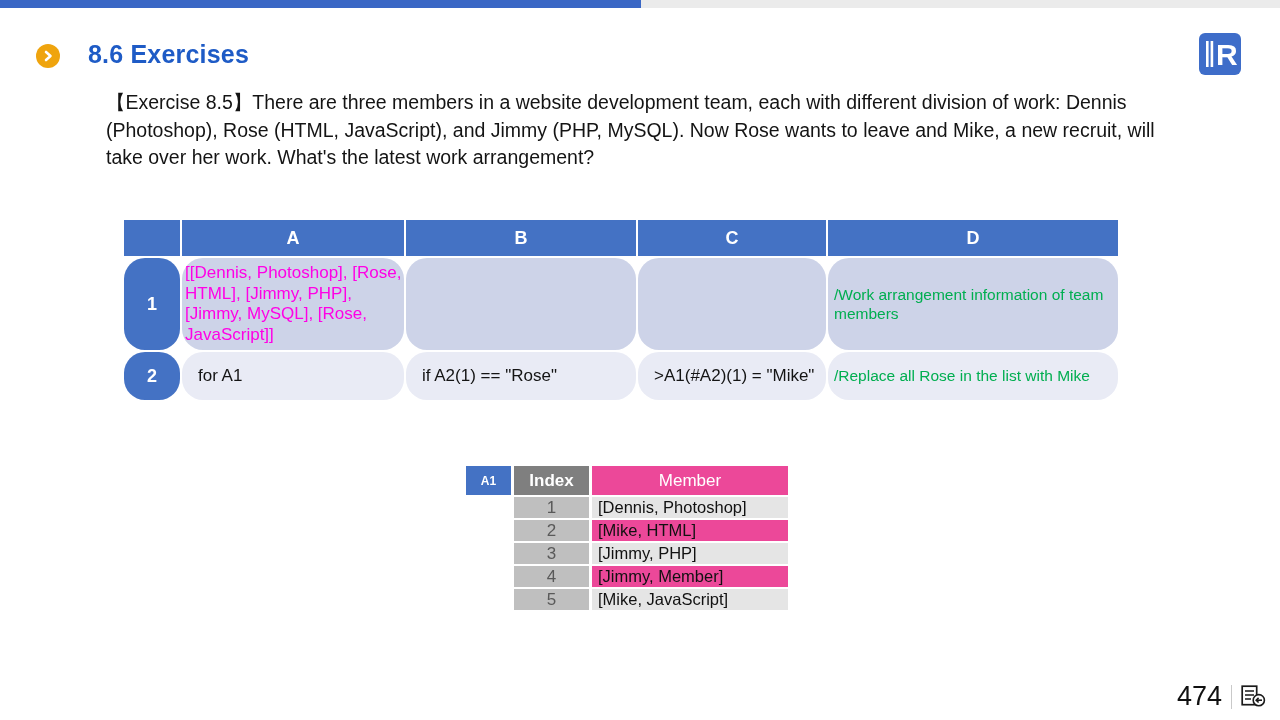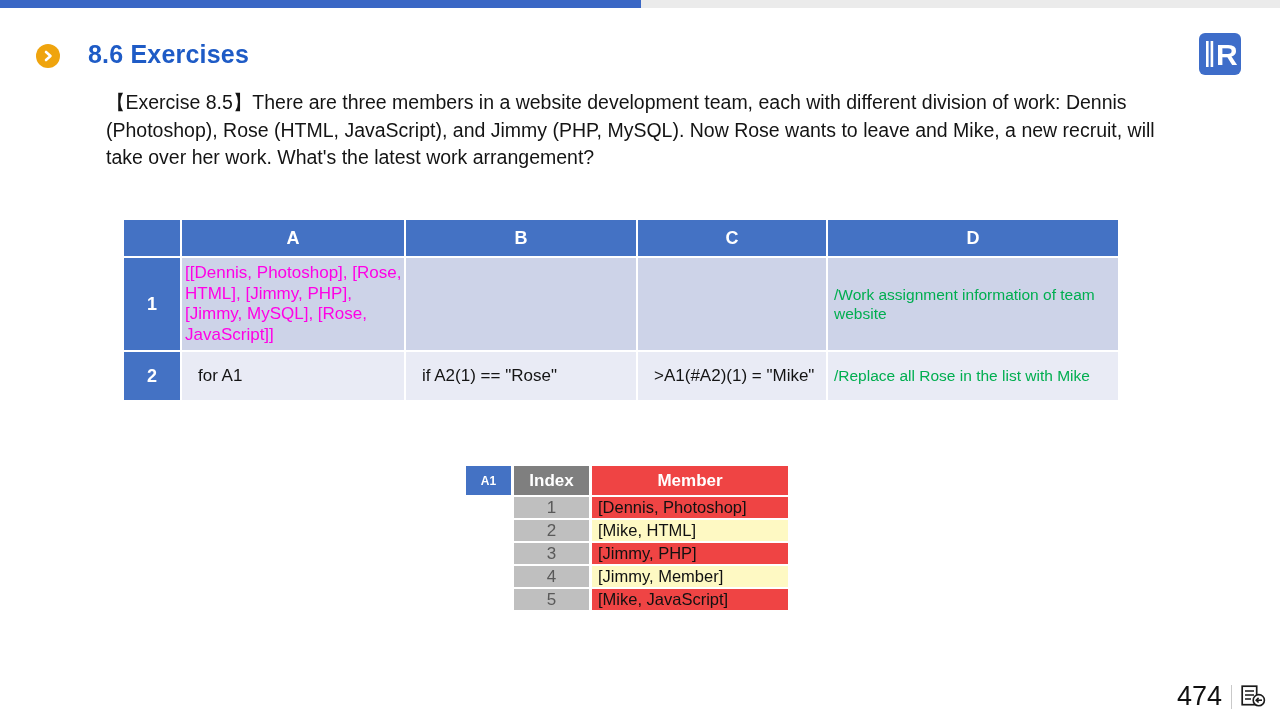--- a/index.html
+++ b/index.html
@@ -38,21 +38,21 @@
   
   table.sheet {
     position:absolute; left:122px; top:218px;
     border-collapse:separate; border-spacing:2px;
     table-layout:fixed;
   }
   table.sheet th {
     background:#4472C4; color:#fff; font-weight:bold; font-size:18px;
     height:36px; text-align:center; vertical-align:middle;
   }
-  table.sheet td { vertical-align:middle; }
+  table.sheet td { vertical-align:middle;border-radius:21px; }
   tr.sheet-row1 td { background:#CDD3E8; height:92px; }
   tr.sheet-row2 td { background:#E9EBF5; height:48px; }
   td.row-label {
     background:#4472C4 !important; color:#fff; font-weight:bold;
     font-size:18px; text-align:center;
   }
   td.cell-list {
     color:#FF00E6; font-size:17px; line-height:20.5px;
     padding:1px 2px 1px 3px;
   }
@@ -65,25 +65,25 @@
   .result-table {
     position:absolute; left:466px; top:466px;
     display:grid;
     grid-template-columns:45px 75px 196px;
     grid-template-rows:29px repeat(5, 21px);
     column-gap:3px; row-gap:2px;
   }
   .result-table > div { display:flex; align-items:center; }
   .rt-var    { background:#4472C4; color:#fff; font-weight:bold; font-size:12px; justify-content:center; }
   .rt-head-index  { background:#7F7F7F; color:#fff; font-weight:bold; font-size:17px; justify-content:center; }
-  .rt-head-member { background:#ef4444; color:#fff; font-weight:bold; font-size:17px; justify-content:center; }
+  .rt-head-member { background:#ec4899; color:#fff; font-weight:normal; font-size:17px; justify-content:center; }
   .rt-index  { background:#BFBFBF; color:#595959; font-size:17px; justify-content:center; }
   .rt-member { color:#111; font-size:16.5px; padding-left:6px; }
-  .rt-member.dark  { background:#ef4444; }
-  .rt-member.light { background:#fef9c3; }
+  .rt-member.dark  { background:#e5e5e5; }
+  .rt-member.light { background:#ec4899; }
 
   
   .footer {
     position:absolute; right:14px; bottom:8px;
     display:flex; align-items:center; gap:9px;
   }
   .footer-page { font-size:27px; color:#111; }
   .footer-sep  { width:1px; height:24px; background:#C9C9C9; }
 </style>
 </head>
@@ -122,21 +122,21 @@
     <th>A</th>
     <th>B</th>
     <th>C</th>
     <th>D</th>
   </tr>
   <tr class="sheet-row1">
     <td class="row-label">1</td>
     <td class="cell-list">[[Dennis, Photoshop], [Rose, HTML], [Jimmy, PHP], [Jimmy, MySQL], [Rose, JavaScript]]</td>
     <td></td>
     <td></td>
-    <td class="cell-comment">/Work assignment information of team website</td>
+    <td class="cell-comment">/Work arrangement information of team members</td>
   </tr>
   <tr class="sheet-row2">
     <td class="row-label">2</td>
     <td class="cell-code">for A1</td>
     <td class="cell-code">if A2(1) == "Rose"</td>
     <td class="cell-code">&gt;A1(#A2)(1) = "Mike"</td>
     <td class="cell-comment">/Replace all Rose in the list with Mike</td>
   </tr>
 </tbody>
   </table>

